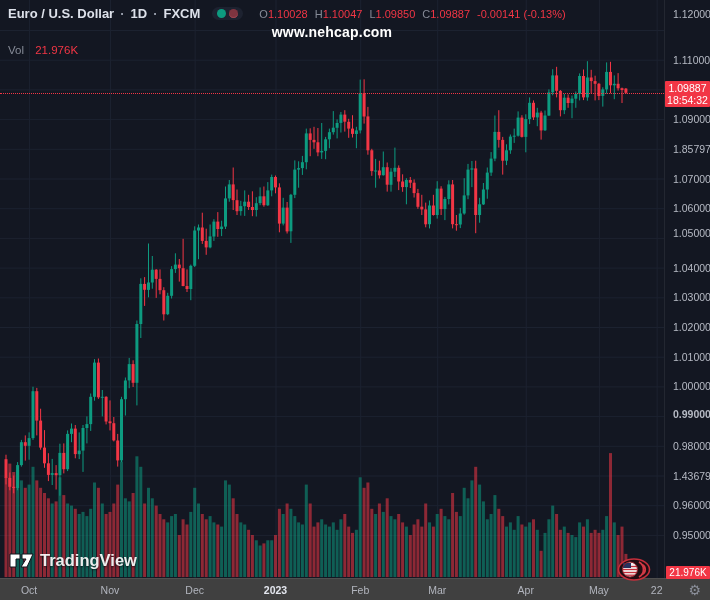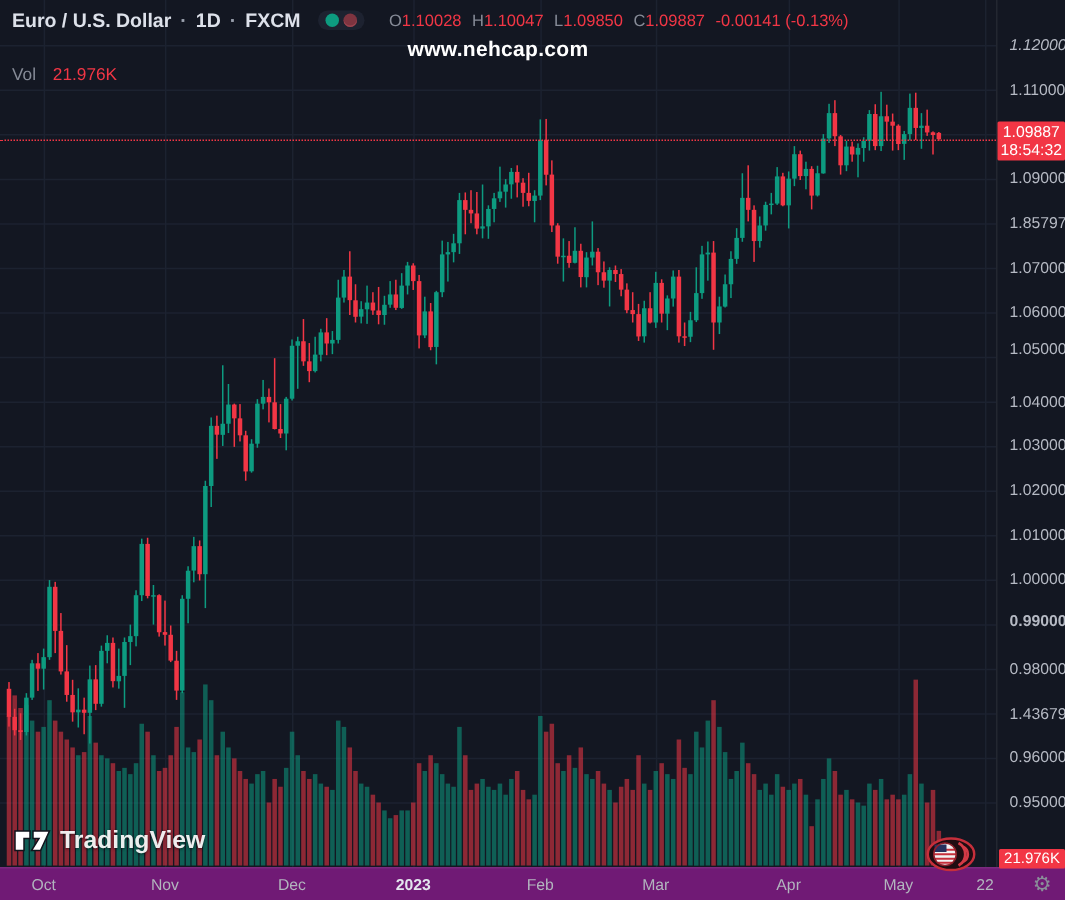--- a/index.html
+++ b/index.html
@@ -9,21 +9,21 @@
   .root{position:absolute;inset:0;background:#131722;}
   
   .plot{position:absolute;left:0;top:0;width:664px;height:578px;}
   .plot svg{display:block;}
   
   .price-axis{position:absolute;left:664px;top:0;width:46px;height:578px;
       border-left:1px solid rgba(255,255,255,0.07);cursor:ns-resize;}
   .price-axis .tick{position:absolute;left:8px;font-size:10.5px;color:#b6bac4;line-height:12px;}
   
   .time-axis{position:absolute;left:0;top:578px;width:710px;height:22px;
-      border-top:1px solid rgba(255,255,255,0.08);cursor:ew-resize;background:#701a75;}
+      border-top:1px solid rgba(255,255,255,0.08);cursor:ew-resize;background:#404040;}
   .time-axis .tick{position:absolute;top:5px;font-size:10.5px;color:#b2b5be;transform:translateX(-50%);}
   .time-axis .tick.year{color:#e3e6ee;font-weight:bold;}
   .gear{position:absolute;right:9px;top:3px;font-family:"DejaVu Sans",sans-serif;
       font-size:14px;color:#8a8e99;cursor:pointer;}
   
   .hdr{position:absolute;left:8px;top:6px;z-index:30;}
   .hdr-row1{display:flex;align-items:center;gap:6px;font-size:13px;color:#dde1ea;font-weight:bold;}
   .hdr-row1 .dim{color:#9aa0ad;font-weight:bold;}
   .toggle{display:inline-flex;align-items:center;gap:3px;background:#1d2230;border-radius:8px;
       padding:2px 5px;margin-left:6px;cursor:pointer;}
@@ -583,21 +583,21 @@
           <rect x="620.5" y="88.2" width="3" height="1.8" fill="#f23645"></rect>
           <rect x="625.4" y="88.0" width="1" height="5.9" fill="#f23645"></rect>
           <rect x="624.4" y="88.6" width="3" height="4.2" fill="#f23645"></rect>
         </g>
       </svg>
   </div>
 
   <div class="lastline"></div>
 
   <div class="price-axis" id="price-axis">
-      <div class="tick" style="top: 24px; font-style: italic;">1.12000</div>
+      <div class="tick" style="top: 8px;">1.12000</div>
       <div class="tick" style="top: 53.7px;">1.11000</div>
       <div class="tick" style="top: 113.1px;">1.09000</div>
       <div class="tick" style="top: 142.8px;">1.85797</div>
       <div class="tick" style="top: 172.5px;">1.07000</div>
       <div class="tick" style="top: 202.2px;">1.06000</div>
       <div class="tick" style="top: 227px;">1.05000</div>
       <div class="tick" style="top: 261.6px;">1.04000</div>
       <div class="tick" style="top: 291.3px;">1.03000</div>
       <div class="tick" style="top: 321px;">1.02000</div>
       <div class="tick" style="top: 350.7px;">1.01000</div>

